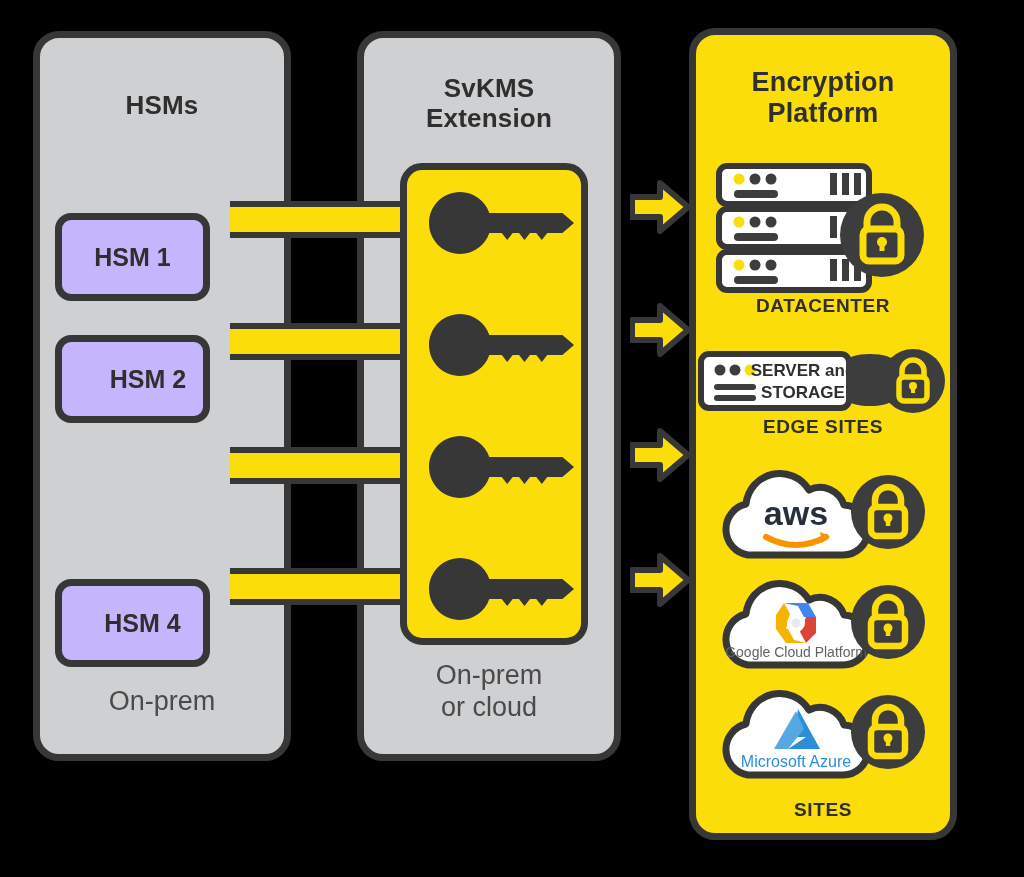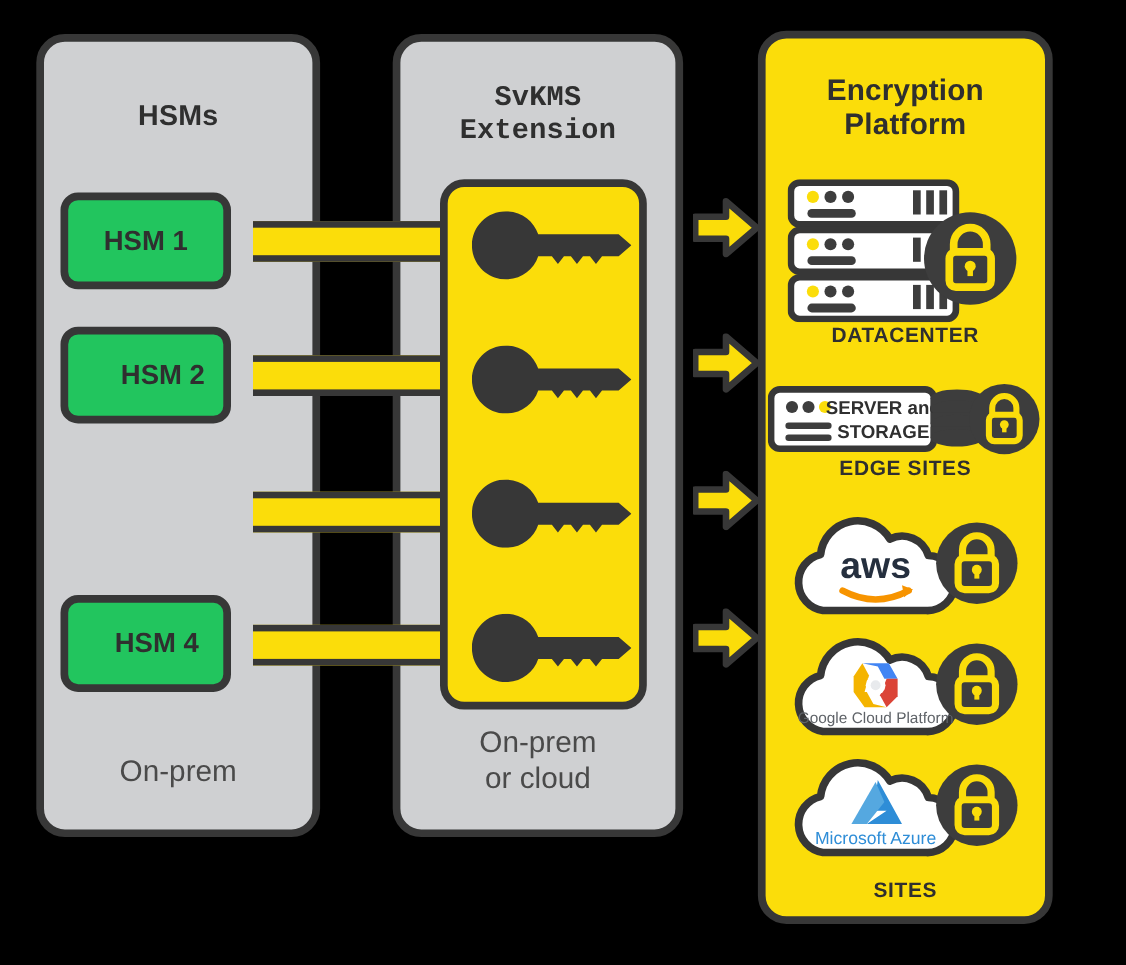--- a/index.html
+++ b/index.html
@@ -8,33 +8,33 @@
   #stage{position:relative;width:1024px;height:877px;background:#000;}
 
   .panel{position:absolute;box-sizing:border-box;border:7px solid #373737;border-radius:26px;}
   #panel-hsms{left:33px;top:31px;width:258px;height:730px;background:#cfd0d2;}
   #panel-svkms{left:357px;top:31px;width:264px;height:730px;background:#cfd0d2;}
   #panel-workflows{left:689px;top:28px;width:268px;height:812px;background:#fbdd0a;}
 
   .panel-title{position:absolute;left:0;right:0;text-align:center;
       font-weight:bold;color:#2f2f2f;line-height:1.16;letter-spacing:.2px;}
   #title-hsms{top:52px;font-size:26px;}
-  #title-svkms{top:35px;font-size:26px;font-family:Liberation Mono, monospace;}
+  #title-svkms{top:35px;font-size:26px;}
   #title-workflows{top:32px;font-size:27px;}
 
   .panel-footer{position:absolute;left:0;right:0;text-align:center;
       font-size:27px;color:#4a4a4a;font-weight:300;line-height:1.18;}
   #footer-hsms{bottom:36px;}
   #footer-svkms{bottom:30px;}
 
   
   .hsm-box{position:absolute;left:55px;width:155px;height:88px;
-      box-sizing:border-box;background:#22c55e;border:7px solid #373737;border-radius:16px;
+      box-sizing:border-box;background:#c4b5fd;border:7px solid #373737;border-radius:16px;
       display:flex;align-items:center;justify-content:center;
-      font-size:25px;font-weight:bold;color:#2f2f2f;z-index:5;}
+      font-size:25px;font-weight:bold;color:#2f2f2f;z-index:5;margin-top:38px;}
   
   .connector{position:absolute;left:230px;width:180px;height:25px;
       background:#fbdd0a;border-top:6px solid #373737;border-bottom:6px solid #373737;
       box-sizing:content-box;z-index:3;}
 
   
   #key-panel{position:absolute;left:400px;top:163px;width:188px;height:482px;
       box-sizing:border-box;background:#fbdd0a;border:7px solid #373737;border-radius:22px;z-index:4;}
   .key-icon{position:absolute;left:22px;width:145px;height:62px;}
 

